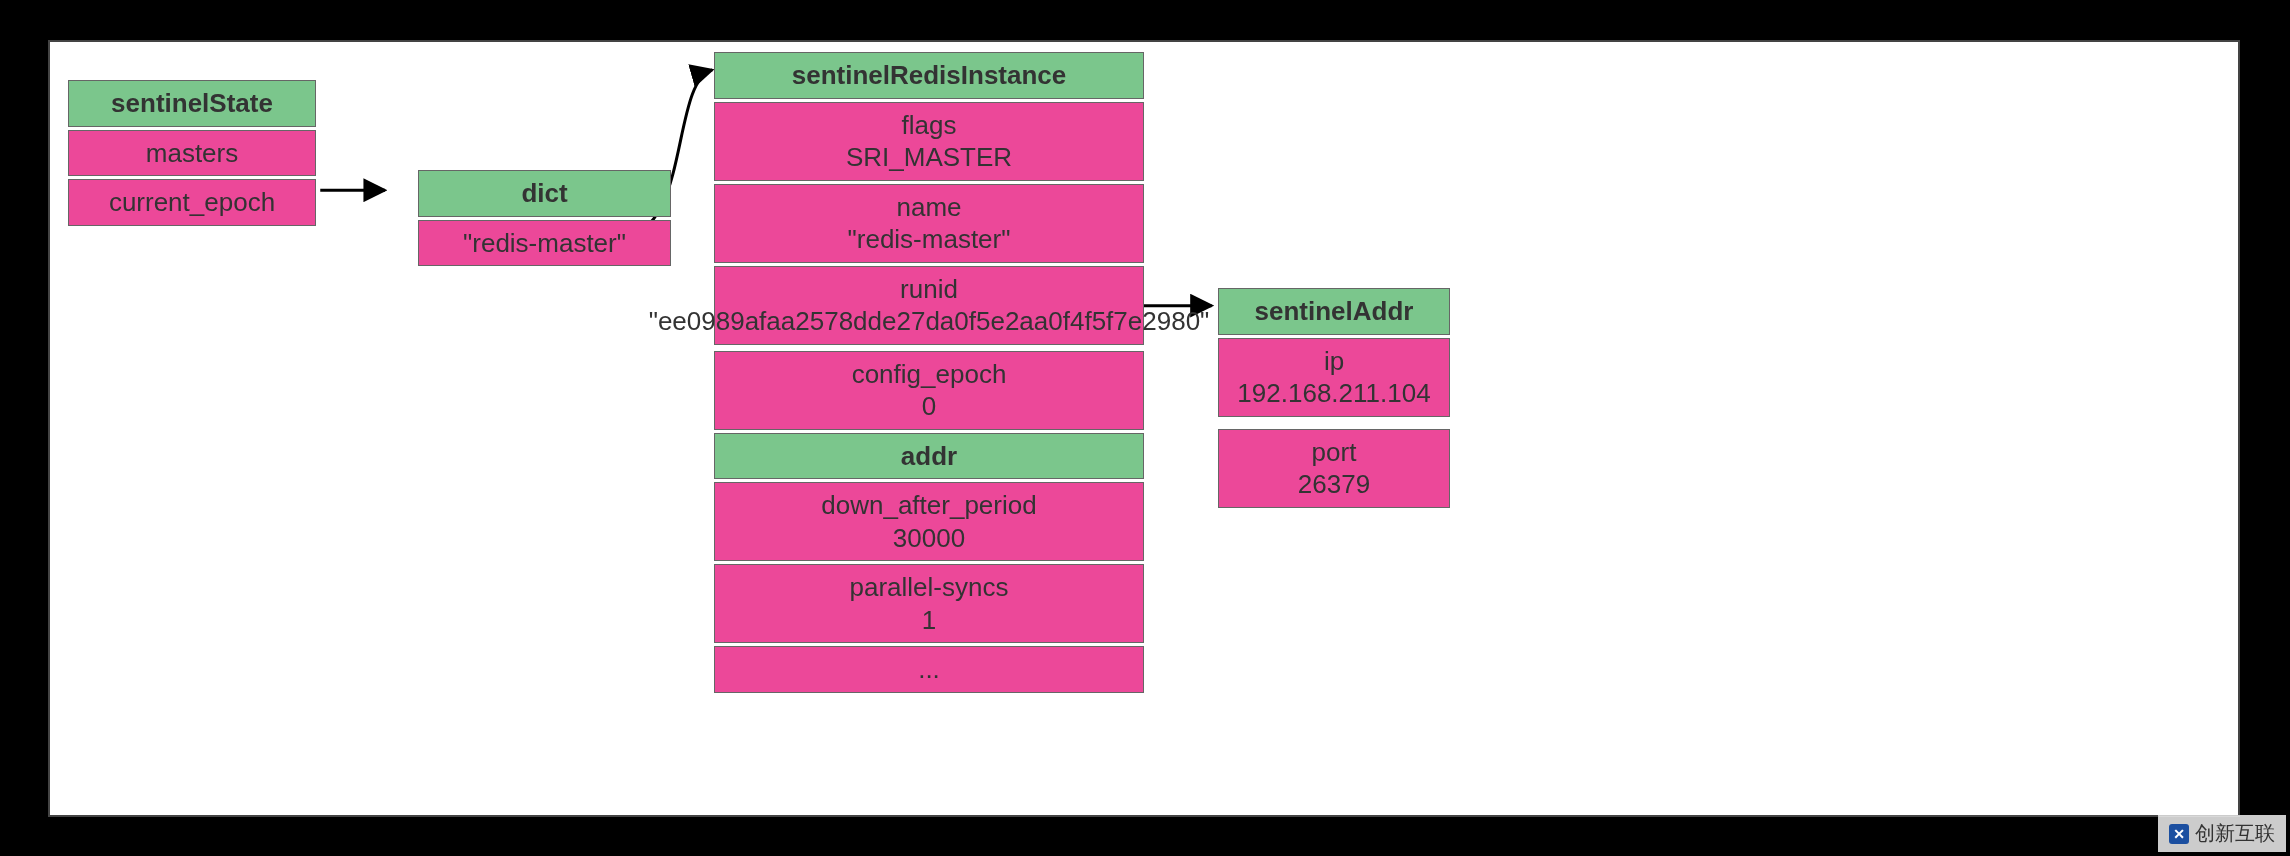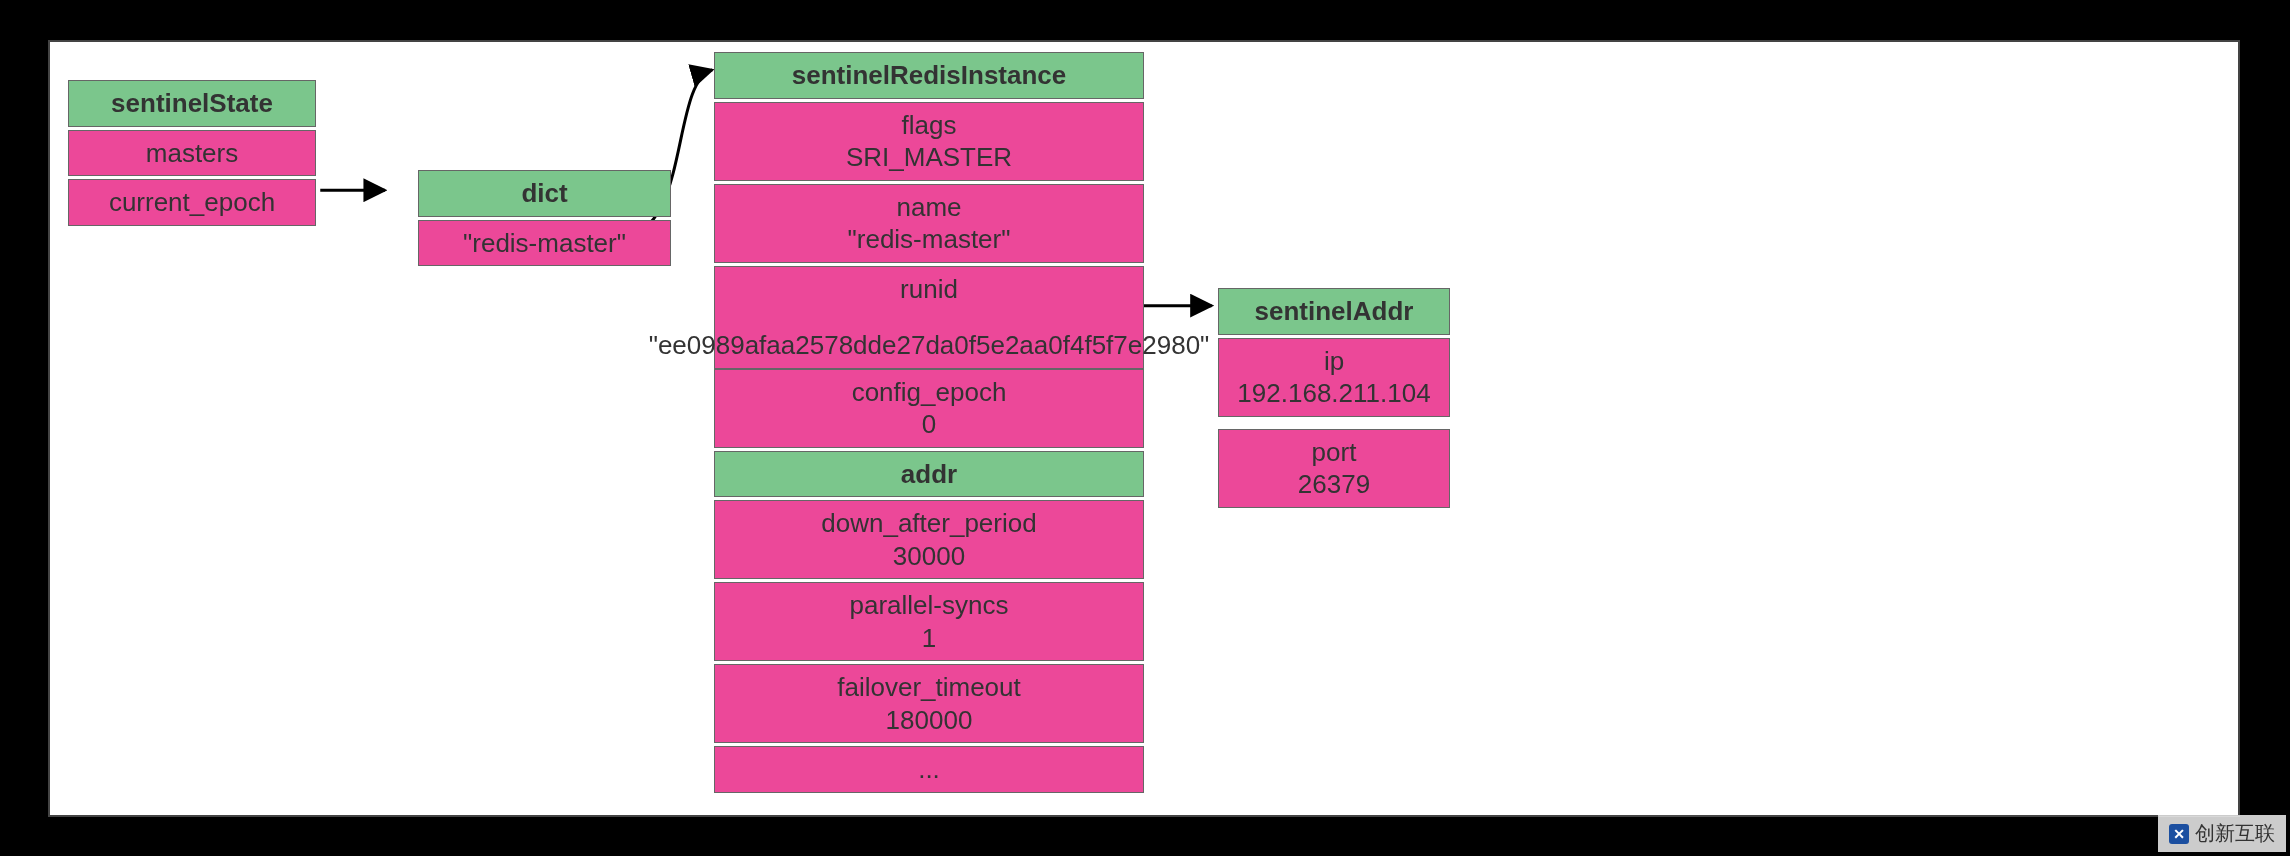--- a/index.html
+++ b/index.html
@@ -111,42 +111,38 @@
     <div class="cell head">sentinelRedisInstance</div>
 
     <div class="cell row">
       <span>flags</span>
       <span>SRI_MASTER</span>
     </div>
     <div class="cell row">
       <span>name</span>
       <span>"redis-master"</span>
     </div>
-    <div class="cell row" style="margin-bottom:0;gap:24px;">
+    <div class="cell row" style="margin-bottom:6px;">
       <span>runid</span>
       <span>"ee0989afaa2578dde27da0f5e2aa0f4f5f7e2980"</span>
     </div>
     <div class="cell row">
       <span>config_epoch</span>
       <span>0</span>
     </div>
 
     <div class="cell head">addr</div>
 
     <div class="cell row">
       <span>down_after_period</span>
       <span>30000</span>
     </div>
     <div class="cell row">
       <span>parallel-syncs</span>
       <span>1</span>
-    </div>
-    <div class="cell row">
-      <span>failover_timeout</span>
-      <span>180000</span>
     </div>
     <div class="cell row">
       <span>...</span>
     </div>
   </div>
 
   <div class="node" style="left:1168px; top:246px; width:232px;">
     <div class="cell head">sentinelAddr</div>
     <div class="cell row" style="margin-bottom:12px;">
       <span>ip</span>

